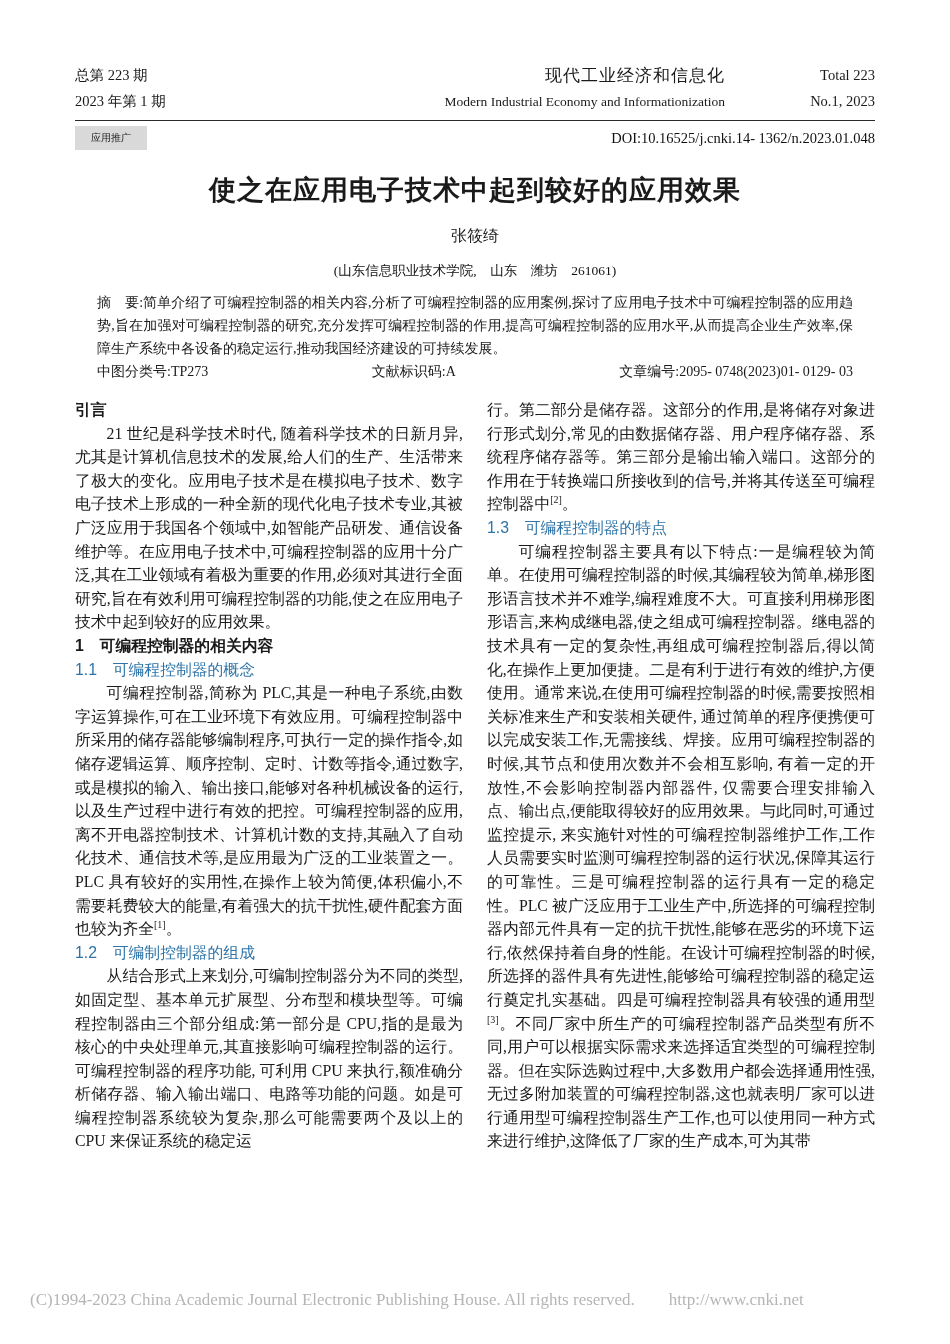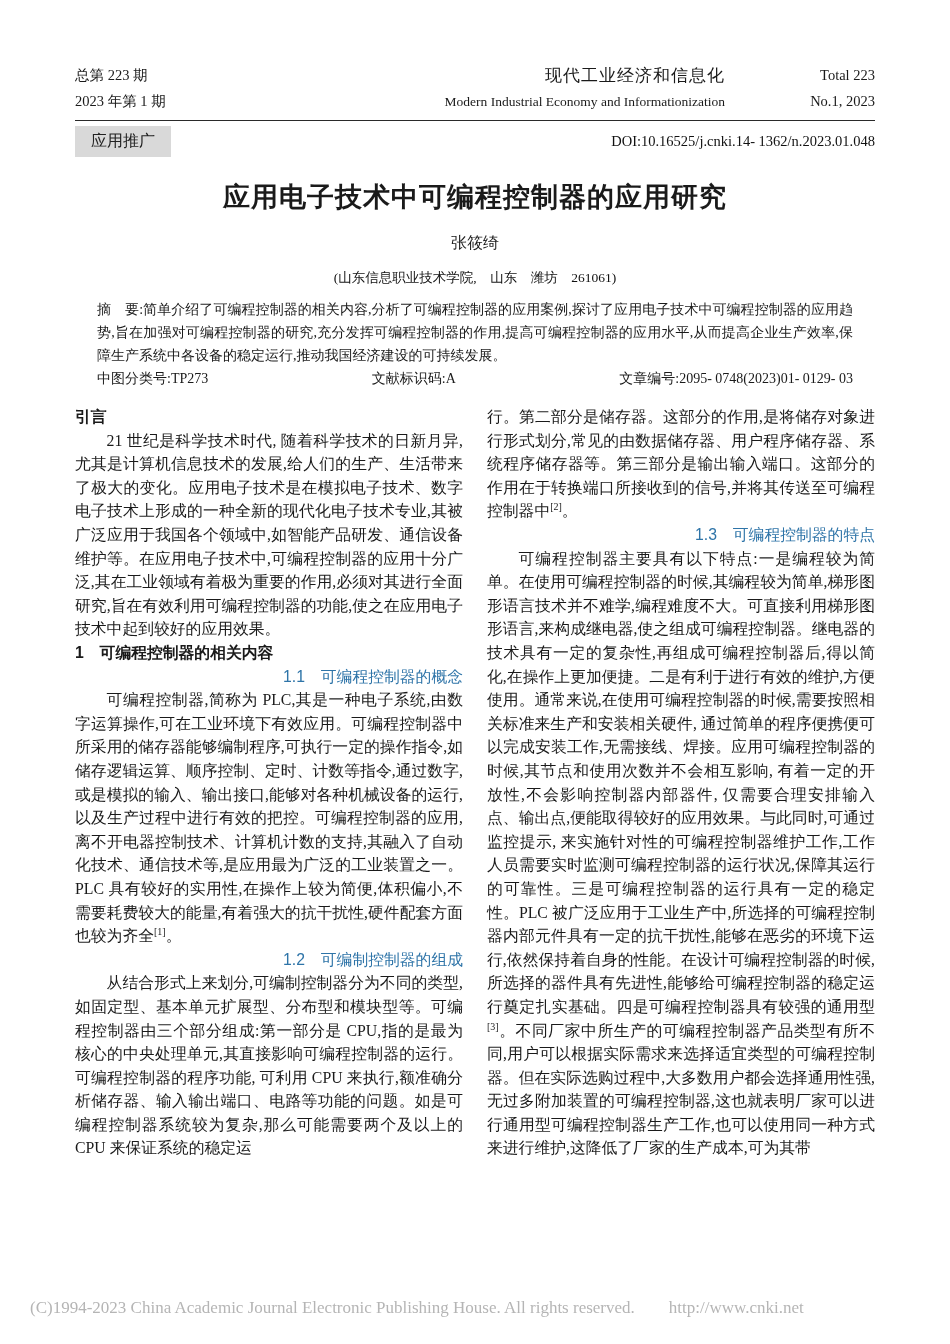--- a/index.html
+++ b/index.html
@@ -28,21 +28,21 @@
   .journal-en{font-size:13.5px;line-height:20px;}
   
   .badge-row{
     margin-top:5px;
     display:flex;justify-content:space-between;align-items:center;
   }
   .badge{
     background:#d9d9d9;
     color:#222;
     font-family:"Liberation Sans","DejaVu Sans",sans-serif;
-    font-size:16px;
+    font-size:10px;
     padding:5px 16px;
   }
   .doi{font-size:14.5px;color:#111;}
   
   .title{
     margin-top:22px;
     text-align:center;
     font-family:"Liberation Sans","DejaVu Sans",sans-serif;
     font-weight:bold;
     font-size:27px;
@@ -78,31 +78,31 @@
   .para{text-indent:2em;}
   .para-noindent{text-indent:0;}
   .section-plain,.section{
     font-weight:bold;
     font-family:"Liberation Sans","DejaVu Sans",sans-serif;
     text-align:left;
   }
   .subsection{
     color:#2e74a8;
     font-family:"Liberation Sans","DejaVu Sans",sans-serif;
-    text-align:right;
+    text-align:left;
   }
   .colbody sup{font-size:10px;line-height:0;}
   
   .footnote{margin-top:7px;font-size:14px;line-height:22px;}
   .footnote-rule{width:195px;border-top:1.5px solid #444;margin-bottom:6px;}
   .footnote p{margin:0;}
   
   .page-footer{
     position:absolute;
-    left:30px;bottom:26px;
+    left:30px;bottom:34px;
     color:#b5b5b5;
     font-size:17px;
     display:flex;gap:34px;
     white-space:nowrap;
   }
 </style>
 </head>
 <body>
 
 <div class="page">
@@ -121,21 +121,21 @@
         <span>Total 223</span>
         <span>No.1, 2023</span>
       </div>
     </div>
 
     <div class="badge-row">
       <span class="badge">应用推广</span>
       <span class="doi">DOI:10.16525/j.cnki.14- 1362/n.2023.01.048</span>
     </div>
 
-    <h1 class="title">应用电子技术中可编程控制器的应用研究</h1>
+    <h1 class="title">使之在应用电子技术中起到较好的应用效果</h1>
     <div class="author">张筱绮</div>
     <div class="affiliation">(山东信息职业技术学院,　山东　潍坊　261061)</div>
 
     <div class="abs-block">
       <p><span>摘　要:</span><span>简单介绍了可编程控制器的相关内容,分析了可编程控制器的应用案例,探讨了应用电子技术中可编程控制器的应用趋势,旨在加强对可编程控制器的研究,充分发挥可编程控制器的作用,提高可编程控制器的应用水平,从而提高企业生产效率,保障生产系统中各设备的稳定运行,推动我国经济建设的可持续发展。</span></p>
       <div class="meta-row">
         <span>中图分类号:TP273</span>
         <span>文献标识码:A</span>
         <span>文章编号:2095- 0748(2023)01- 0129- 03</span>
       </div>

